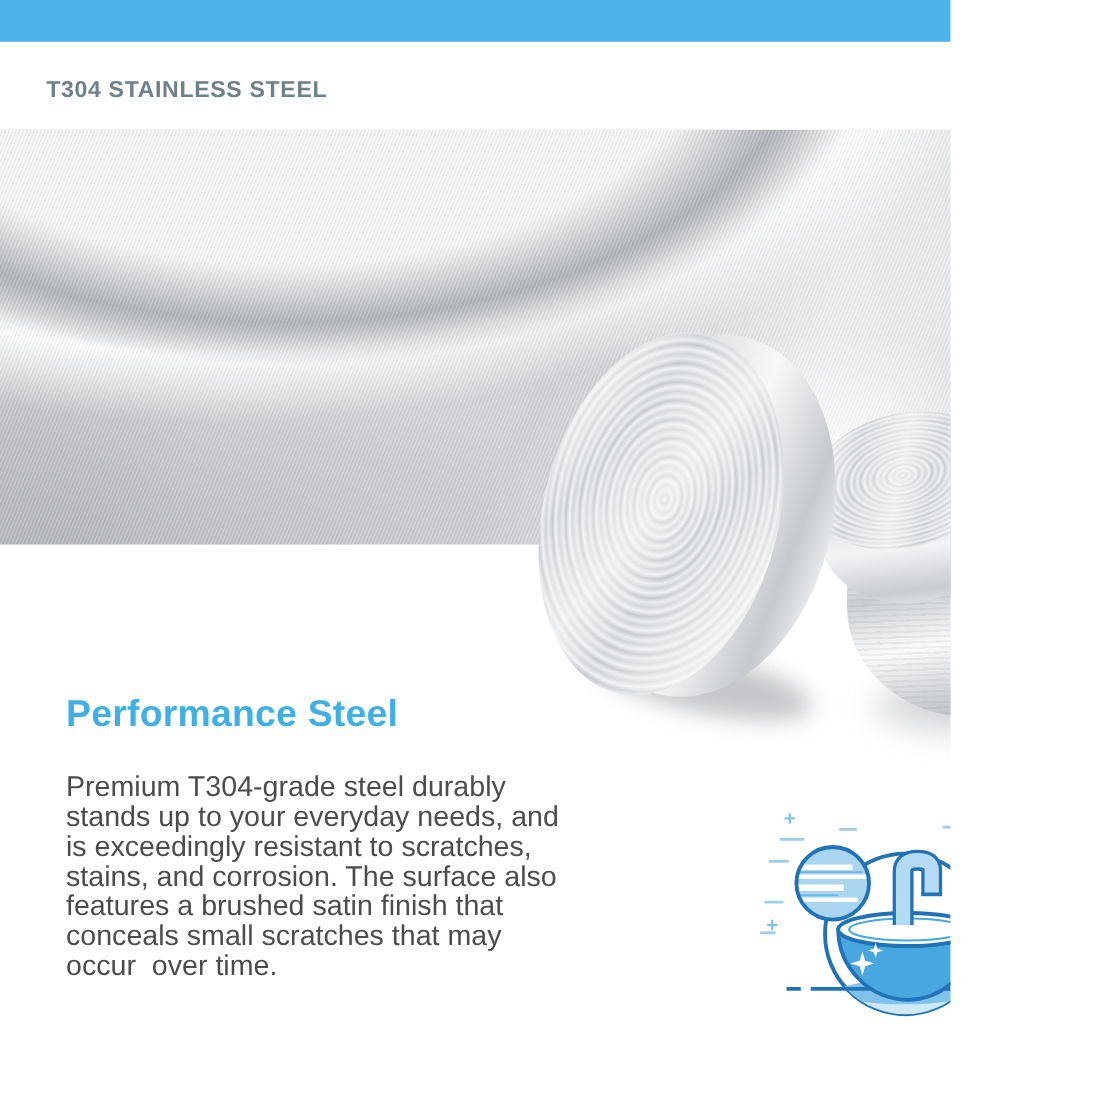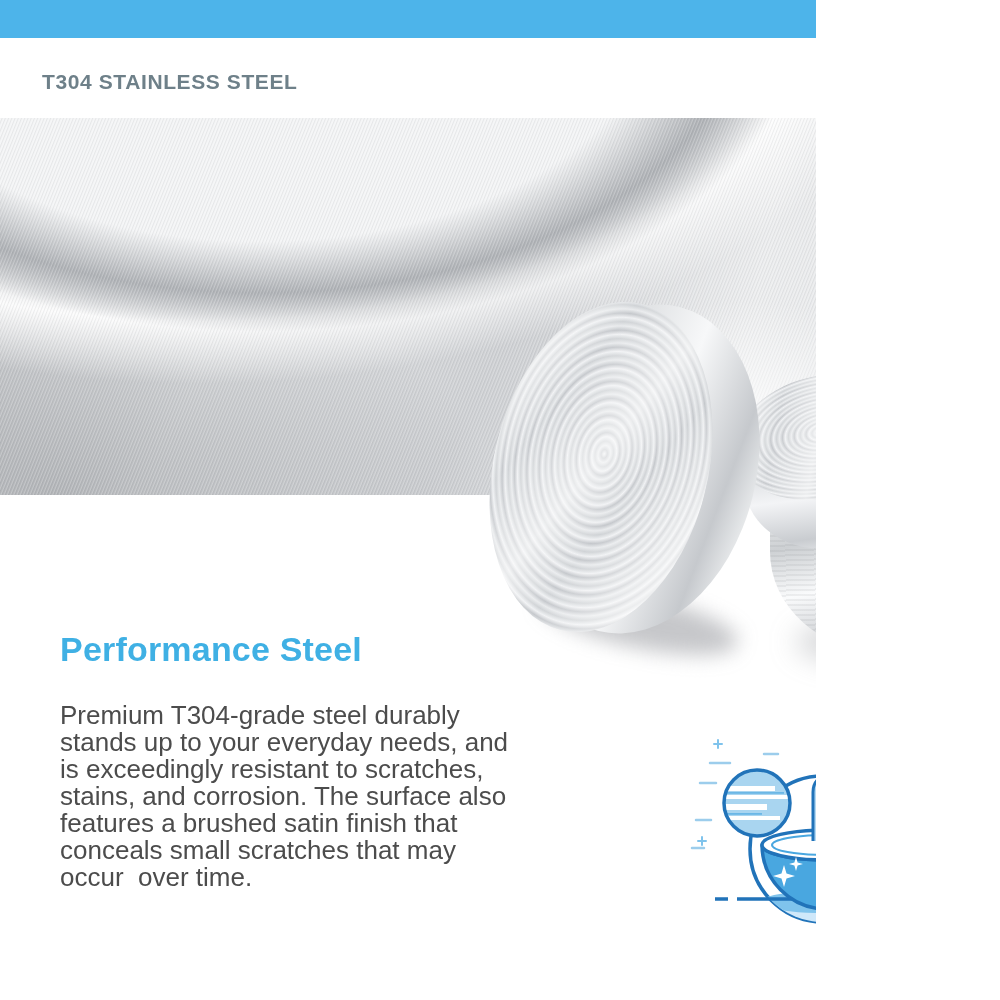--- a/index.html
+++ b/index.html
@@ -1,17 +1,17 @@
 <!DOCTYPE html>
 <html><head>
 <meta charset="utf-8">
 <style>
   html,body{margin:0;padding:0;background:#fff;}
   .canvas{position:relative;width:816px;height:1000px;overflow:hidden;background:#ffffff;
-          font-family:"Liberation Sans",sans-serif;}
+          font-family:"Liberation Sans",sans-serif;padding-left:48px;}
   .abs{position:absolute;}
 
   
   .top-bar{left:0;top:0;width:1000px;height:38px;background:#4db4ea;}
 
   
   .eyebrow{left:42px;top:70px;font-size:21px;font-weight:700;letter-spacing:.6px;color:#6e8089;}
 
   
   .hero{left:0;top:118px;width:1000px;height:377px;

